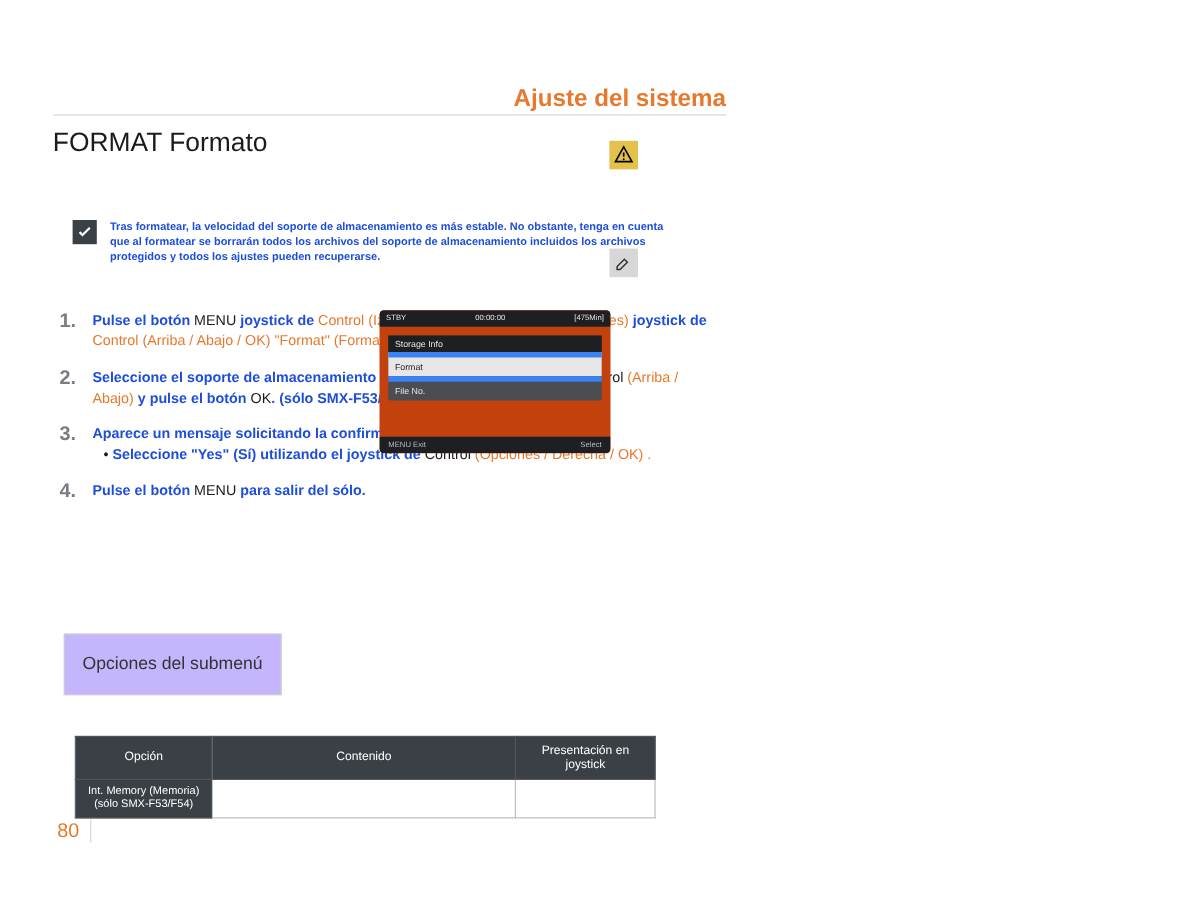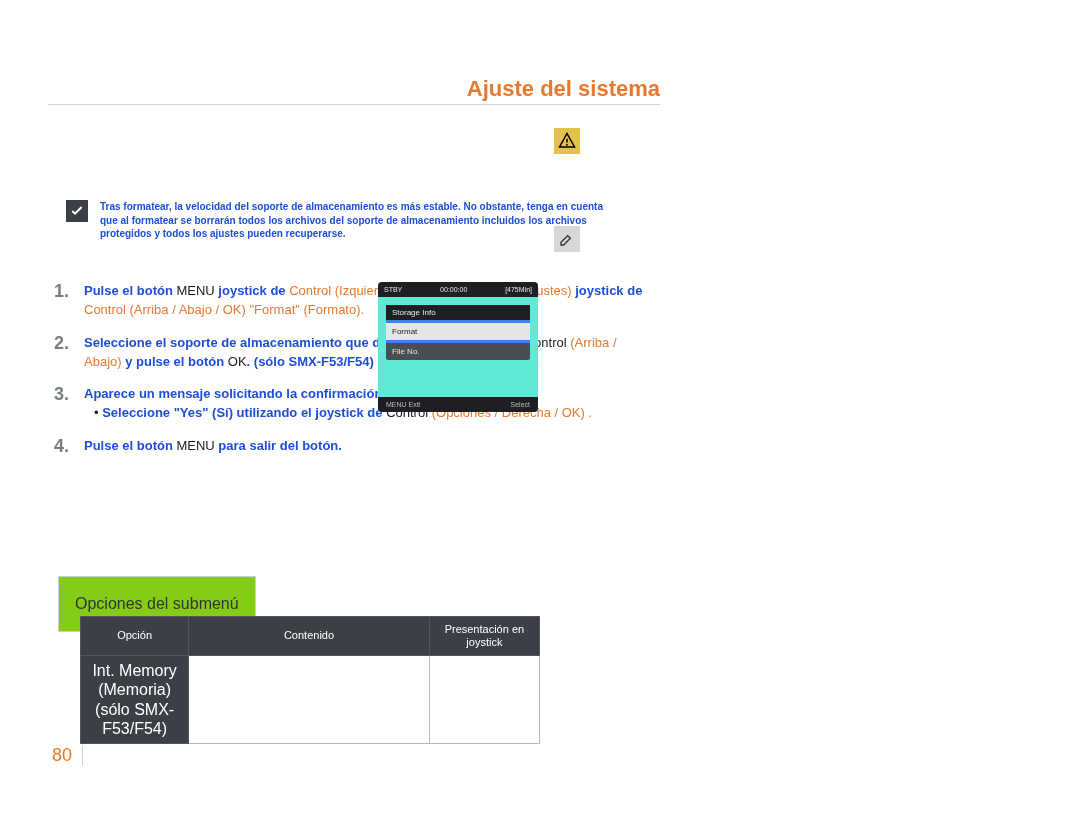--- a/index.html
+++ b/index.html
@@ -103,25 +103,25 @@
   .step-body {
     flex: 1;
     font-size: 13px;
     line-height: 1.45;
   }
   .blue { color: var(--blue); font-weight: 700; }
   .orange { color: var(--orange); }
   .kw { font-weight: 400; color: var(--dark); text-align: center; }
   .screen {
     position: absolute;
-    right: 122px;
+    right: 105px;
     top: 282px;
-    width: 160px;
+    width: 210px;
     height: 130px;
-    background: #5eead4;
+    background: #c2410c;
     border-radius: 4px;
     color: #e6e6e6;
     font-size: 8px;
     overflow: hidden;
   }
   .screen .top {
     display:flex; justify-content:space-between; align-items:center;
     padding: 4px 6px;
     background: #1d1f22;
     font-size: 7px;
@@ -134,21 +134,21 @@
     border-radius: 2px;
     margin: 2px 0;
     font-size: 8px;
   }
   .screen .panel .head {
     background: #1d1f22;
     padding: 3px 6px;
   }
   .screen .row {
     padding: 4px 6px;
-    border-top: 3px solid #3b82f6;
+    border-top: 5px solid #3b82f6;
   }
   .screen .row.sel { background: #e6e6e6; color: #222; }
   .screen .foot {
     position:absolute; bottom:0; left:0; right:0;
     display:flex; justify-content:space-between;
     padding: 4px 8px;
     background:#1d1f22;
     font-size: 7px;
     color:#bbb;
   }
@@ -165,51 +165,51 @@
     width: 26px; height: 26px;
     background: #e4c14b;
     display:flex; align-items:center; justify-content:center;
     font-size: 16px;
   }
   .badge.gray { background: #d7d7d7; }
   .submenu-tab {
     position: absolute;
     left: 10px;
     bottom: 168px;
-    background: #84cc16;
+    background: #c4b5fd;
     border: 1px solid #cfcfcf;
     padding: 18px 16px;
     font-size: 16px;
     color: #333;
     margin-top: 44px;
   }
   table.options {
     position: absolute;
-    left: 32px;
+    left: 20px;
     bottom: 56px;
-    width: 460px;
+    width: 528px;
     border-collapse: collapse;
     font-size: 11px;
   }
   table.options th {
     background: #3b4047;
     color: #fff;
     font-weight: 400;
     padding: 6px 8px;
     border: 1px solid #555;
     text-align: center;
     line-height: 1.2;
   }
   table.options td {
     border: 1px solid #555;
     background: #3b4047;
     color: #fff;
     padding: 5px 8px;
     text-align: center;
-    font-size: 16px;
+    font-size: 10px;
     line-height: 1.2;
     margin-left: 30px;
   }
   table.options td.empty {
     background: #fff;
     border: 1px solid #b8b8b8;
     height: 28px;
   }
   .page-num {
     position: absolute;
@@ -220,20 +220,21 @@
     border-right: 1px solid var(--light-border);
     padding-right: 10px;
   }
 </style>
 </head>
 <body>
 
 <div class="page">
   <div class="right-title">Ajuste del sistema</div>
   <div class="hr"></div>
+  <div class="h1">FORMAT Formato</div>
 
 
   <div class="note-box">
     <div class="check-icon">
       <svg viewBox="0 0 24 24">
           <path d="M5 12l4 4 10-10" stroke="#fff" stroke-width="3" fill="none"></path>
         </svg>
     </div>
     <div class="note-text">Tras formatear, la velocidad del soporte de almacenamiento es más estable. No obstante, tenga en cuenta que al formatear se borrarán todos los archivos del soporte de almacenamiento incluidos los archivos protegidos y todos los ajustes pueden recuperarse.</div>
   </div>
@@ -261,21 +262,21 @@
       <div class="step">
         <div class="step-num">2.</div>
         <div class="step-body"><span class="blue">Seleccione el soporte de almacenamiento que desee con el joystick de </span><span class="kw">Control</span><span class="orange"> (</span><span class="orange">Arriba / Abajo</span><span class="orange">) </span><span class="blue">y pulse el botón </span><span class="kw">OK</span><span class="blue">. </span><span class="blue">(sólo SMX-F53/F54)</span></div>
       </div>
       <div class="step">
         <div class="step-num">3.</div>
         <div class="step-body"><span class="blue">Aparece un mensaje solicitando la confirmación.</span><br><span style="margin-left: 10px;">•  </span><span class="blue">Seleccione "Yes" (Sí) utilizando el joystick de </span><span class="kw">Control</span><span class="orange"> (</span><span class="orange">Opciones / Derecha / OK</span><span class="orange">) .</span></div>
       </div>
       <div class="step">
         <div class="step-num">4.</div>
-        <div class="step-body"><span class="blue">Pulse el botón </span><span class="kw">MENU </span><span class="blue">para salir del botón.</span></div>
+        <div class="step-body"><span class="blue">Pulse el botón </span><span class="kw">MENU </span><span class="blue">para salir del sólo.</span></div>
       </div>
     </div>
 
   <div class="screen">
     <div class="top">
       <span>STBY</span>
       <span>00:00:00</span>
       <span>[475Min]</span>
     </div>
     <div class="body">

